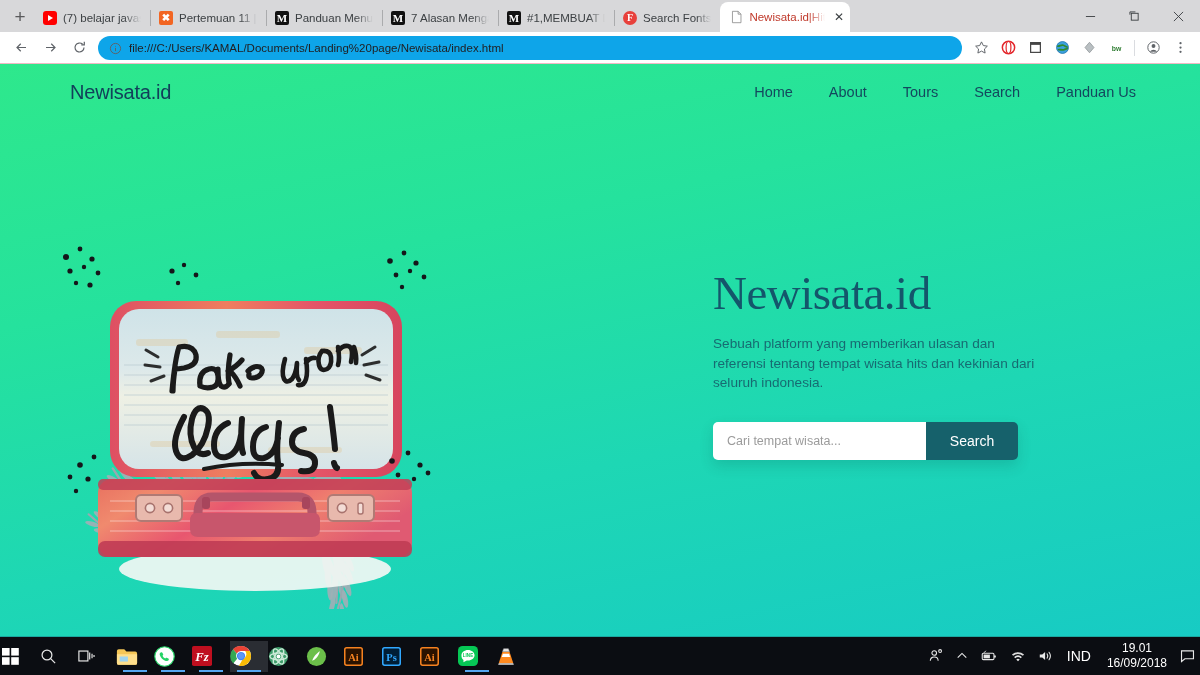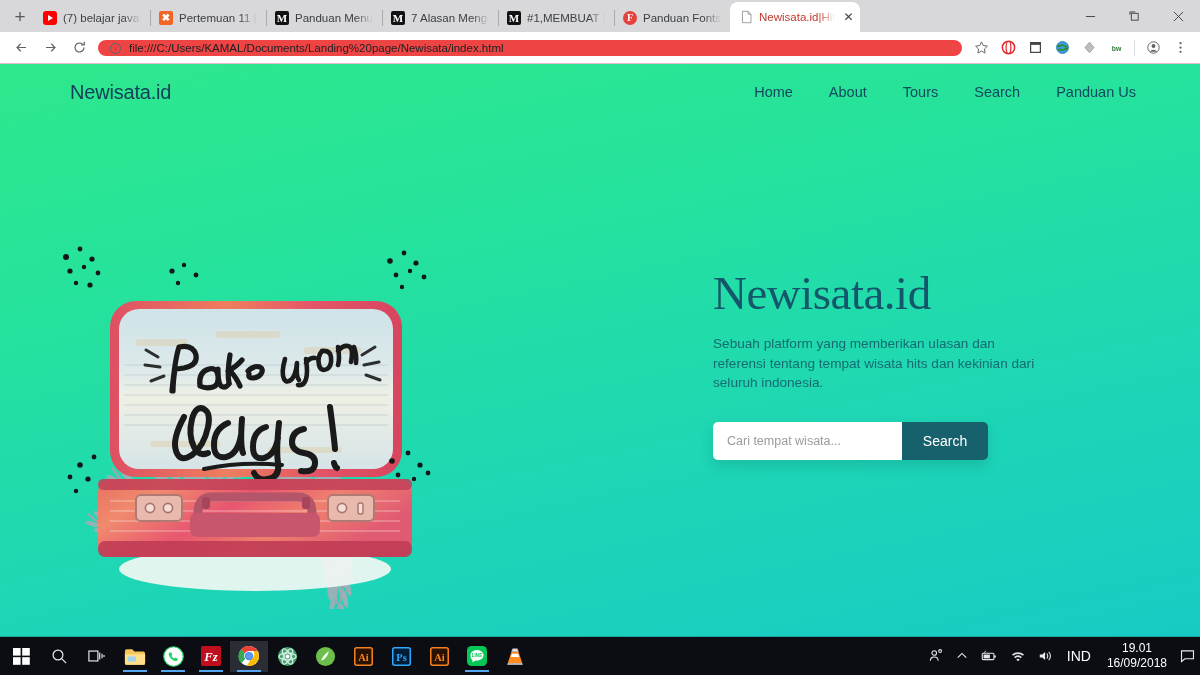--- a/index.html
+++ b/index.html
@@ -62,21 +62,21 @@
   .winbtn { width:44px; height:32px; display:flex; align-items:center;
             justify-content:center; color:#3c4043; cursor:pointer; }
   .winbtn svg { width:11px; height:11px; }
 
   .toolbar { height:32px; background:#fff; display:flex; align-items:center;
              padding:0 7px; gap:1px; flex:0 0 32px; border-bottom:1px solid #f0b9c4; }
   .navbtn { width:28px; height:28px; display:flex; align-items:center;
             justify-content:center; color:#5f6368; cursor:pointer; }
   .navbtn svg { width:15px; height:15px; }
   .omnibox {
-    flex:1; height:16px; background:#ef4444; border-radius:13px;
+    flex:1; height:24px; background:#0ea5e9; border-radius:13px;
     display:flex; align-items:center; padding:0 11px; gap:7px;
     margin:0 5px 0 4px; cursor:text;
   }
   .omnibox .infoic { width:13px; height:13px; flex:0 0 13px; color:#5f6368; }
   .omnibox .urltext { font-size:11.5px; color:#202124; white-space:nowrap;
                       overflow:hidden; font-family:"Liberation Sans",sans-serif; }
   .tbicons { display:flex; align-items:center; gap:1px; }
   .tbic { width:26px; height:26px; display:flex; align-items:center;
           justify-content:center; cursor:pointer; color:#5f6368; }
   .tbic svg { width:15px; height:15px; }
@@ -104,42 +104,42 @@
   .herocopy { position:absolute; left:713px; top:205px; width:340px; }
   .herotitle {
     font-family:"Liberation Serif", serif; font-size:47px; color:#14566b;
     line-height:1.05; letter-spacing:-0.5px; font-weight:400;
   }
   .herodesc {
     margin-top:16px; font-size:13.6px; line-height:1.42; color:#176b72;
     max-width:325px;
   }
   .searchwrap {
-    margin-top:30px; display:flex; width:275px; height:38px;
+    margin-top:30px; display:flex; width:305px; height:38px;
     border-radius:5px; overflow:hidden;
     box-shadow:0 6px 14px rgba(0,60,60,0.16);
   }
   .searchinput {
     flex:1; background:#fff; border:none; outline:none;
     padding:0 14px; font-size:12.5px; color:#333;
     font-family:"Liberation Sans",sans-serif;
   }
   .searchinput::placeholder { color:#9b9b9b; }
   .searchbtn {
     width:92px; background:#16616b; color:#fff; border:none; cursor:pointer;
     font-size:14px; font-family:"Liberation Sans",sans-serif;
   }
 
   
   .taskbar {
     height:39px; background:#0b0d12; display:flex; align-items:center;
     padding:0 0 0 2px; position:relative; border-top:1px solid #1aa8a0;
   }
   .tbitem { width:38px; height:31px; display:flex; align-items:center;
-            justify-content:center; cursor:pointer; position:relative; }
+            cursor:pointer; position:relative; }
   .tbitem.running::after {
     content:""; position:absolute; bottom:0; left:7px; right:7px;
     height:2px; background:#55a6f0;
   }
   .tbitem.active { background:#2a2d33; }
   .tbitem svg { display:block; }
   .tray { margin-left:auto; display:flex; align-items:center; gap:0; padding-right:2px; }
   .trayic { height:39px; display:flex; align-items:center; justify-content:center;
             color:#e8e8e8; cursor:pointer; padding:0 6px; }
   .traytext { color:#fff; font-size:14px; padding:0 7px; cursor:pointer; }
@@ -176,21 +176,21 @@
       <span class="tlabel">7 Alasan Mengapa Say</span>
     </div>
 
     <div class="tab">
       <span class="favicon fi-m">M</span>
       <span class="tlabel">#1,MEMBUAT DAFTAR</span>
     </div>
 
     <div class="tab">
       <span class="favicon fi-f">F</span>
-      <span class="tlabel">Panduan Fonts</span>
+      <span class="tlabel">Search Fonts</span>
     </div>
 
     <div class="tab active">
       <span class="favicon fi-doc">
         <svg viewBox="0 0 16 16">
             <path d="M3 1h7l3.5 3.5V15H3z" fill="#fff" stroke="#8a8a8a" stroke-width="1"></path>
             <path d="M10 1v3.5h3.5" fill="none" stroke="#8a8a8a" stroke-width="1"></path>
           </svg>
       </span>
       <span class="tlabel">Newisata.id|Hits&amp;K</span>

